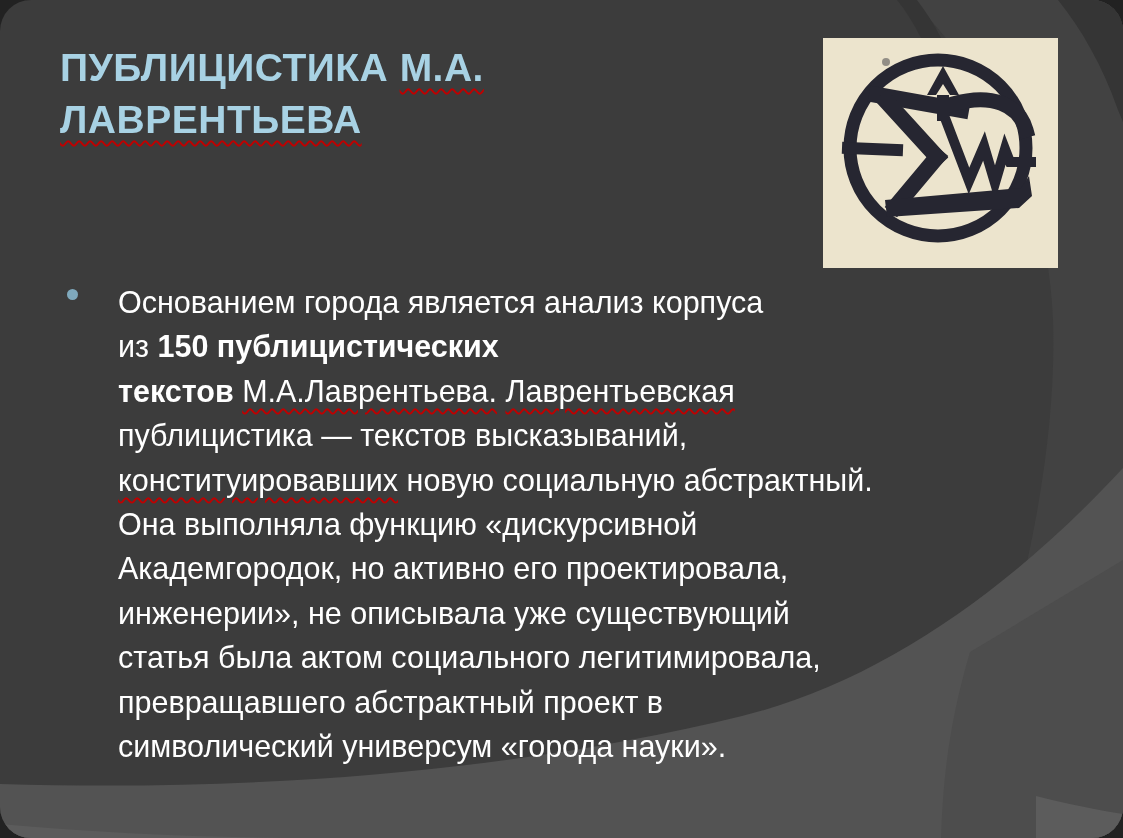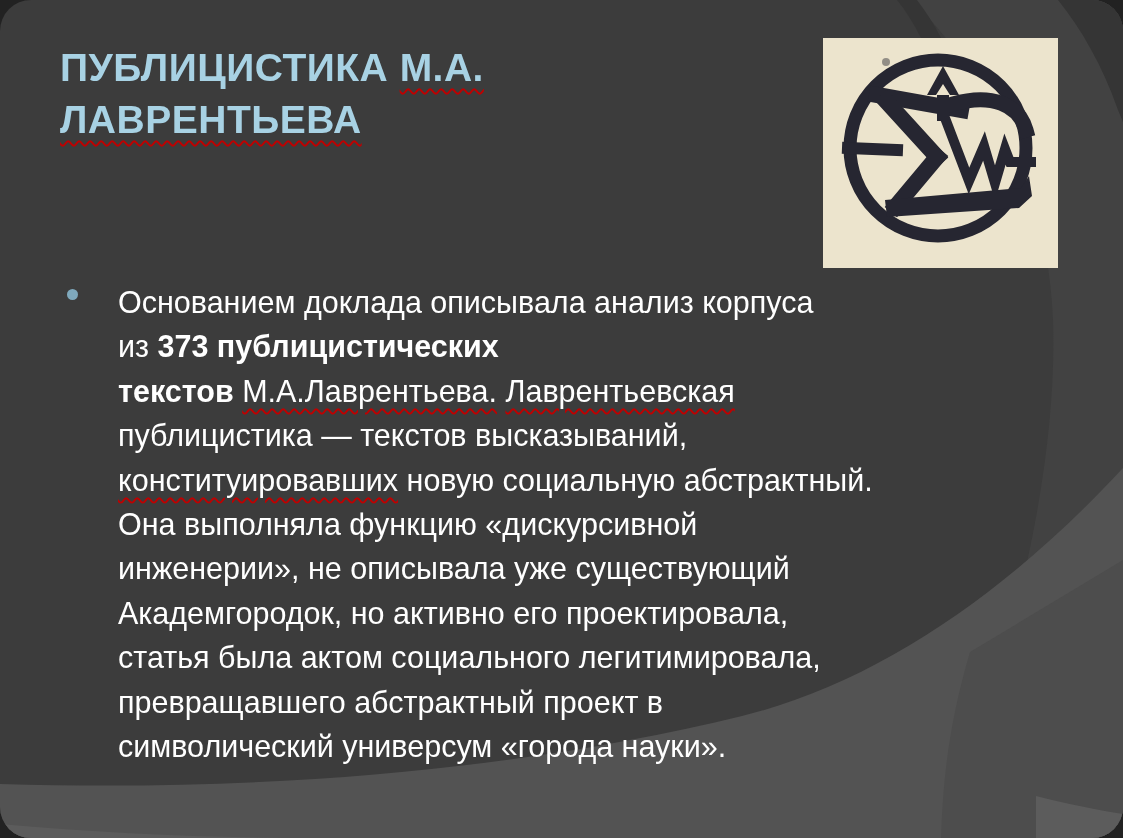--- a/index.html
+++ b/index.html
@@ -87,26 +87,26 @@
         <rect x="114" y="57" width="12" height="26"></rect>
 
         <circle cx="63" cy="24" r="4" opacity="0.45"></circle>
       </g>
     </svg>
   </div>
 
   <div class="bullet-dot"></div>
 
   <div class="body-text">
-      <div class="line"><span>Основанием доклада описывала анализ корпуса</span></div>
-      <div class="line"><span>из </span><span class="b">373 публицистических</span></div>
+      <div class="line"><span>Основанием города является анализ корпуса</span></div>
+      <div class="line"><span>из </span><span class="b">150 публицистических</span></div>
       <div class="line"><span class="b">текстов</span><span> </span><span class="sq">М.А.Лаврентьева.</span><span> </span><span class="sq">Лаврентьевская</span></div>
       <div class="line"><span>публицистика — текстов высказываний,</span></div>
       <div class="line"><span class="sq">конституировавших</span><span> новую социальную абстрактный.</span></div>
       <div class="line"><span>Она выполняла функцию «дискурсивной</span></div>
+      <div class="line"><span>Академгородок, но активно его проектировала,</span></div>
       <div class="line"><span>инженерии», не описывала уже существующий</span></div>
-      <div class="line"><span>Академгородок, но активно его проектировала,</span></div>
       <div class="line"><span>статья была актом социального легитимировала,</span></div>
       <div class="line"><span>превращавшего абстрактный проект в</span></div>
       <div class="line"><span>символический универсум «города науки».</span></div>
     </div>
 
 </div>
 
 </body></html>

